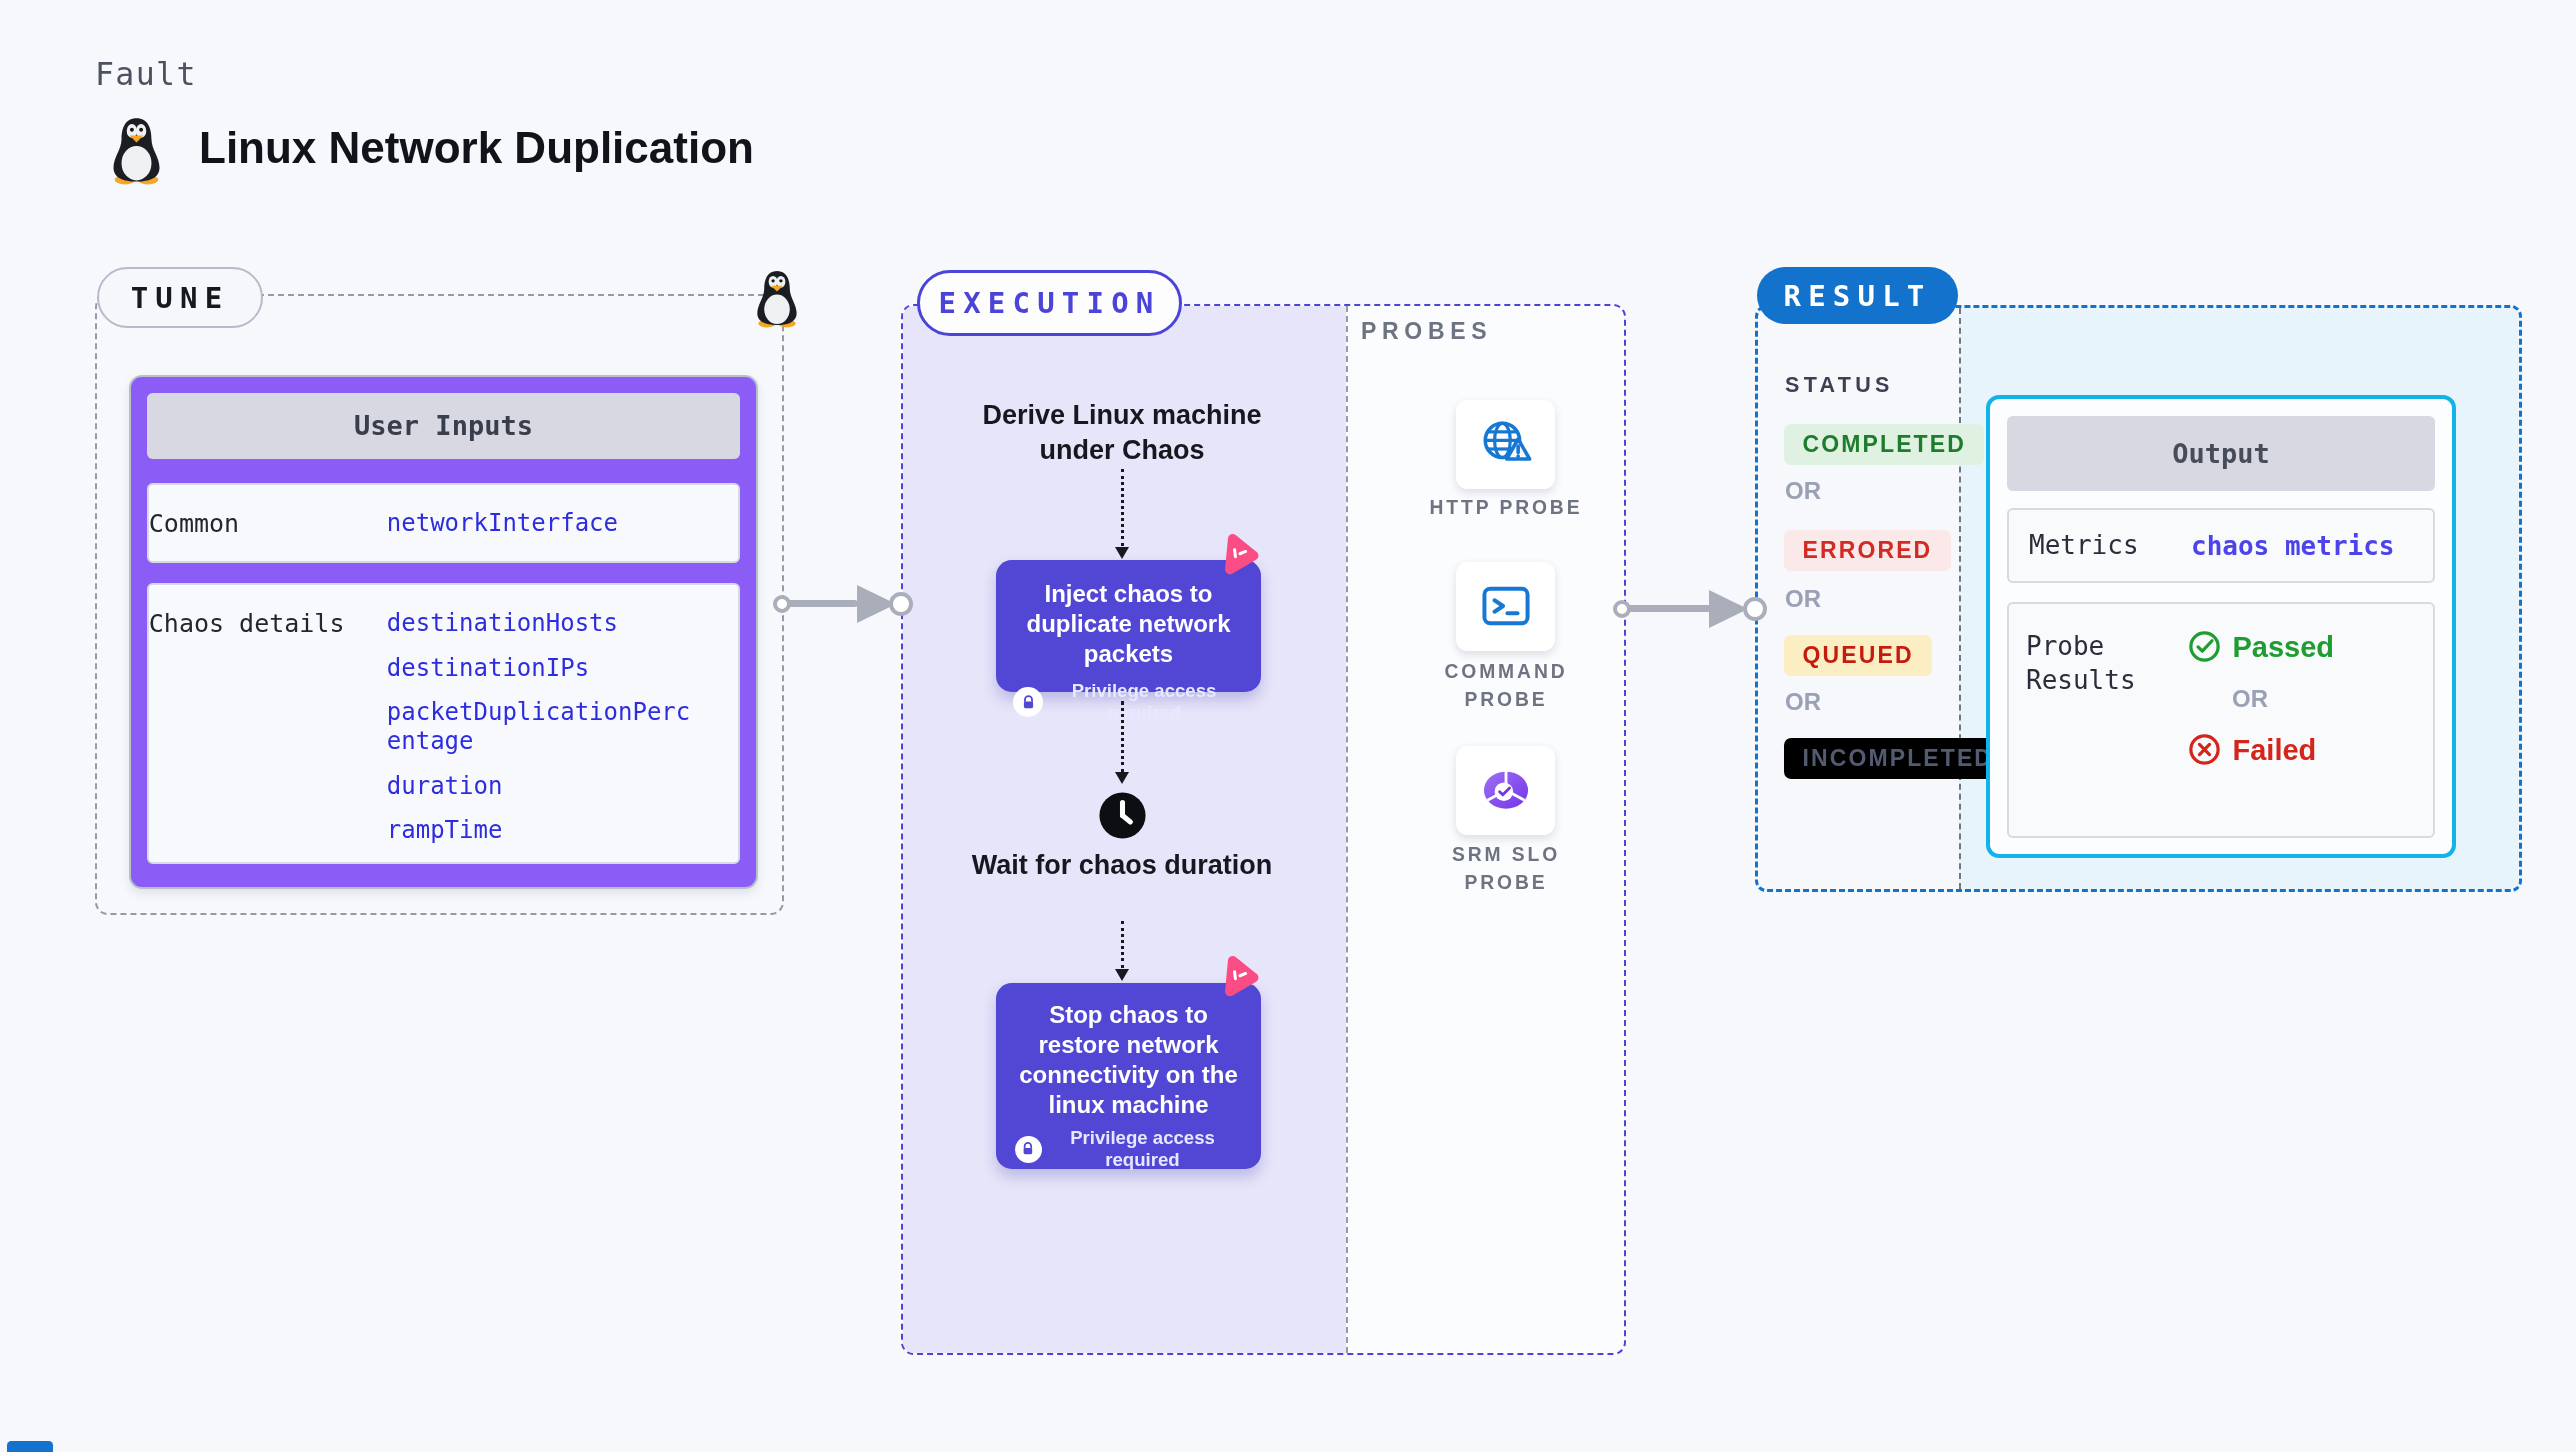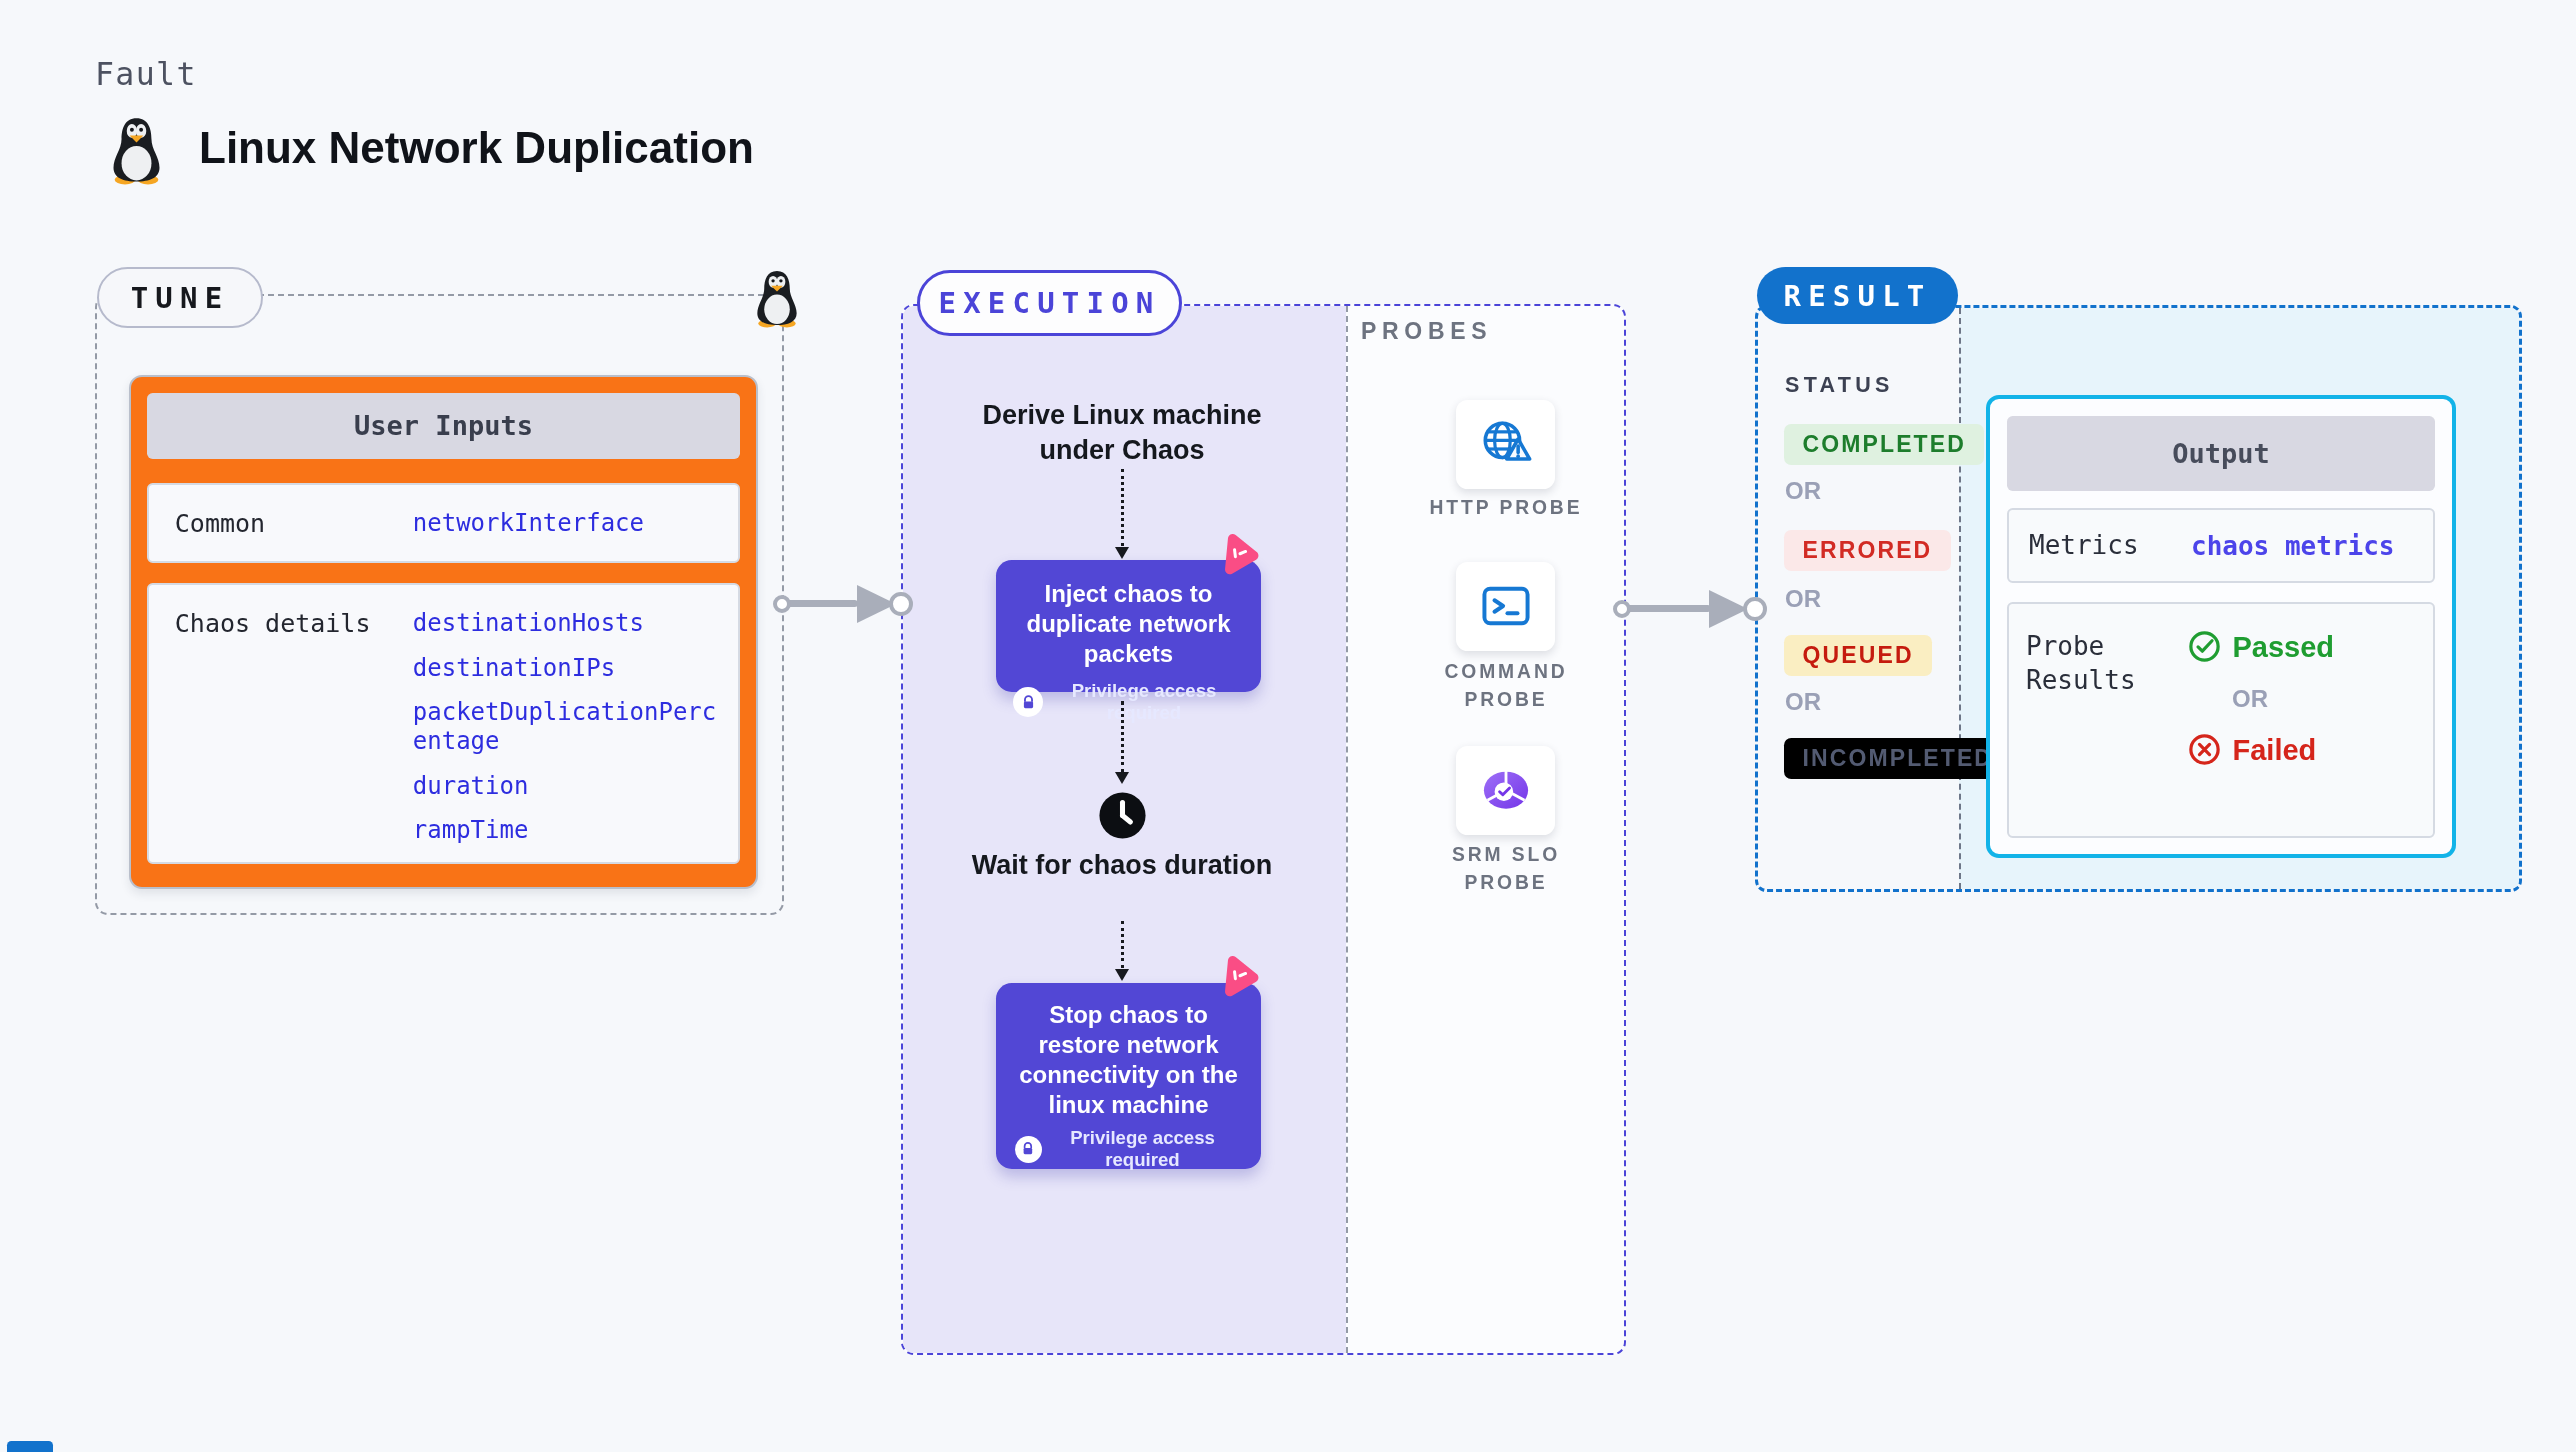--- a/index.html
+++ b/index.html
@@ -21,23 +21,23 @@
   
   .tune-box{left:95px;top:294px;width:685px;height:617px;border:2.9px dashed #949aa6;border-radius:13px;}
   .exec-box{left:901px;top:304px;width:721px;height:1047px;border:2.9px dashed #4b44d8;border-radius:13px;background:#fbfcfe;overflow:hidden;}
   .exec-lavender{position:absolute;left:0;top:0;width:443px;height:100%;background:#e7e5f9;}
   .exec-divider{position:absolute;left:443px;top:0;width:0;height:100%;border-left:2.9px dashed #949aa6;}
   .result-box{left:1755px;top:305px;width:761px;height:581px;border:3.6px dashed #1272cc;border-radius:11.5px;overflow:hidden;}
   .result-cyan{position:absolute;left:201px;top:0;right:0;bottom:0;background:#e7f4fb;}
   .result-divider{position:absolute;left:201px;top:0;width:0;height:100%;border-left:2.1px dashed #6e7687;}
 
   
-  .ui-card{left:129px;top:375px;width:625px;height:510px;background:#f97316;border:2.9px solid #b9bfcb;border-radius:13px;box-shadow:0 4.3px 10px rgba(40,48,70,.10);}
+  .ui-card{left:129px;top:375px;width:625px;height:510px;background:#8b5cf6;border:2.9px solid #b9bfcb;border-radius:13px;box-shadow:0 4.3px 10px rgba(40,48,70,.10);}
   .ui-header{position:absolute;left:15.8px;top:15.8px;right:15.8px;height:66px;background:#d8d8e2;border-radius:5.7px;display:flex;align-items:center;justify-content:center;font-size:27px;color:#393e4d;font-weight:bold;}
-  .ui-row{position:absolute;left:15.8px;right:15.8px;background:#f8f9fc;border:2.1px solid #d5dae3;border-radius:5.7px;display:grid;grid-template-columns:238px 1fr;padding-left:26px;box-sizing:border-box;}
+  .ui-row{position:absolute;left:15.8px;right:15.8px;background:#f8f9fc;border:2.1px solid #d5dae3;border-radius:5.7px;display:grid;grid-template-columns:238px 1fr;box-sizing:border-box;}
   .ui-row1{top:106px;height:80px;align-items:center;}
   .ui-row2{top:206px;height:281px;align-items:start;padding-top:24px;}
   .ui-label{font-size:25px;color:#23262f;}
   .ui-value{font-size:24px;color:#2d2ddf;width:315px;word-break:break-all;line-height:1.2;}
   .ui-value + .ui-value{margin-top:15.8px;}
 
   
   .h-line{height:7.2px;background:#a9aeba;border-radius:3.6px;}
   .h-head{width:0;height:0;border-top:19.3px solid transparent;border-bottom:19.3px solid transparent;border-left:39px solid #a9aeba;}
   .node{background:#ffffff;border:4.3px solid #a9aeba;border-radius:50%;z-index:40;}

